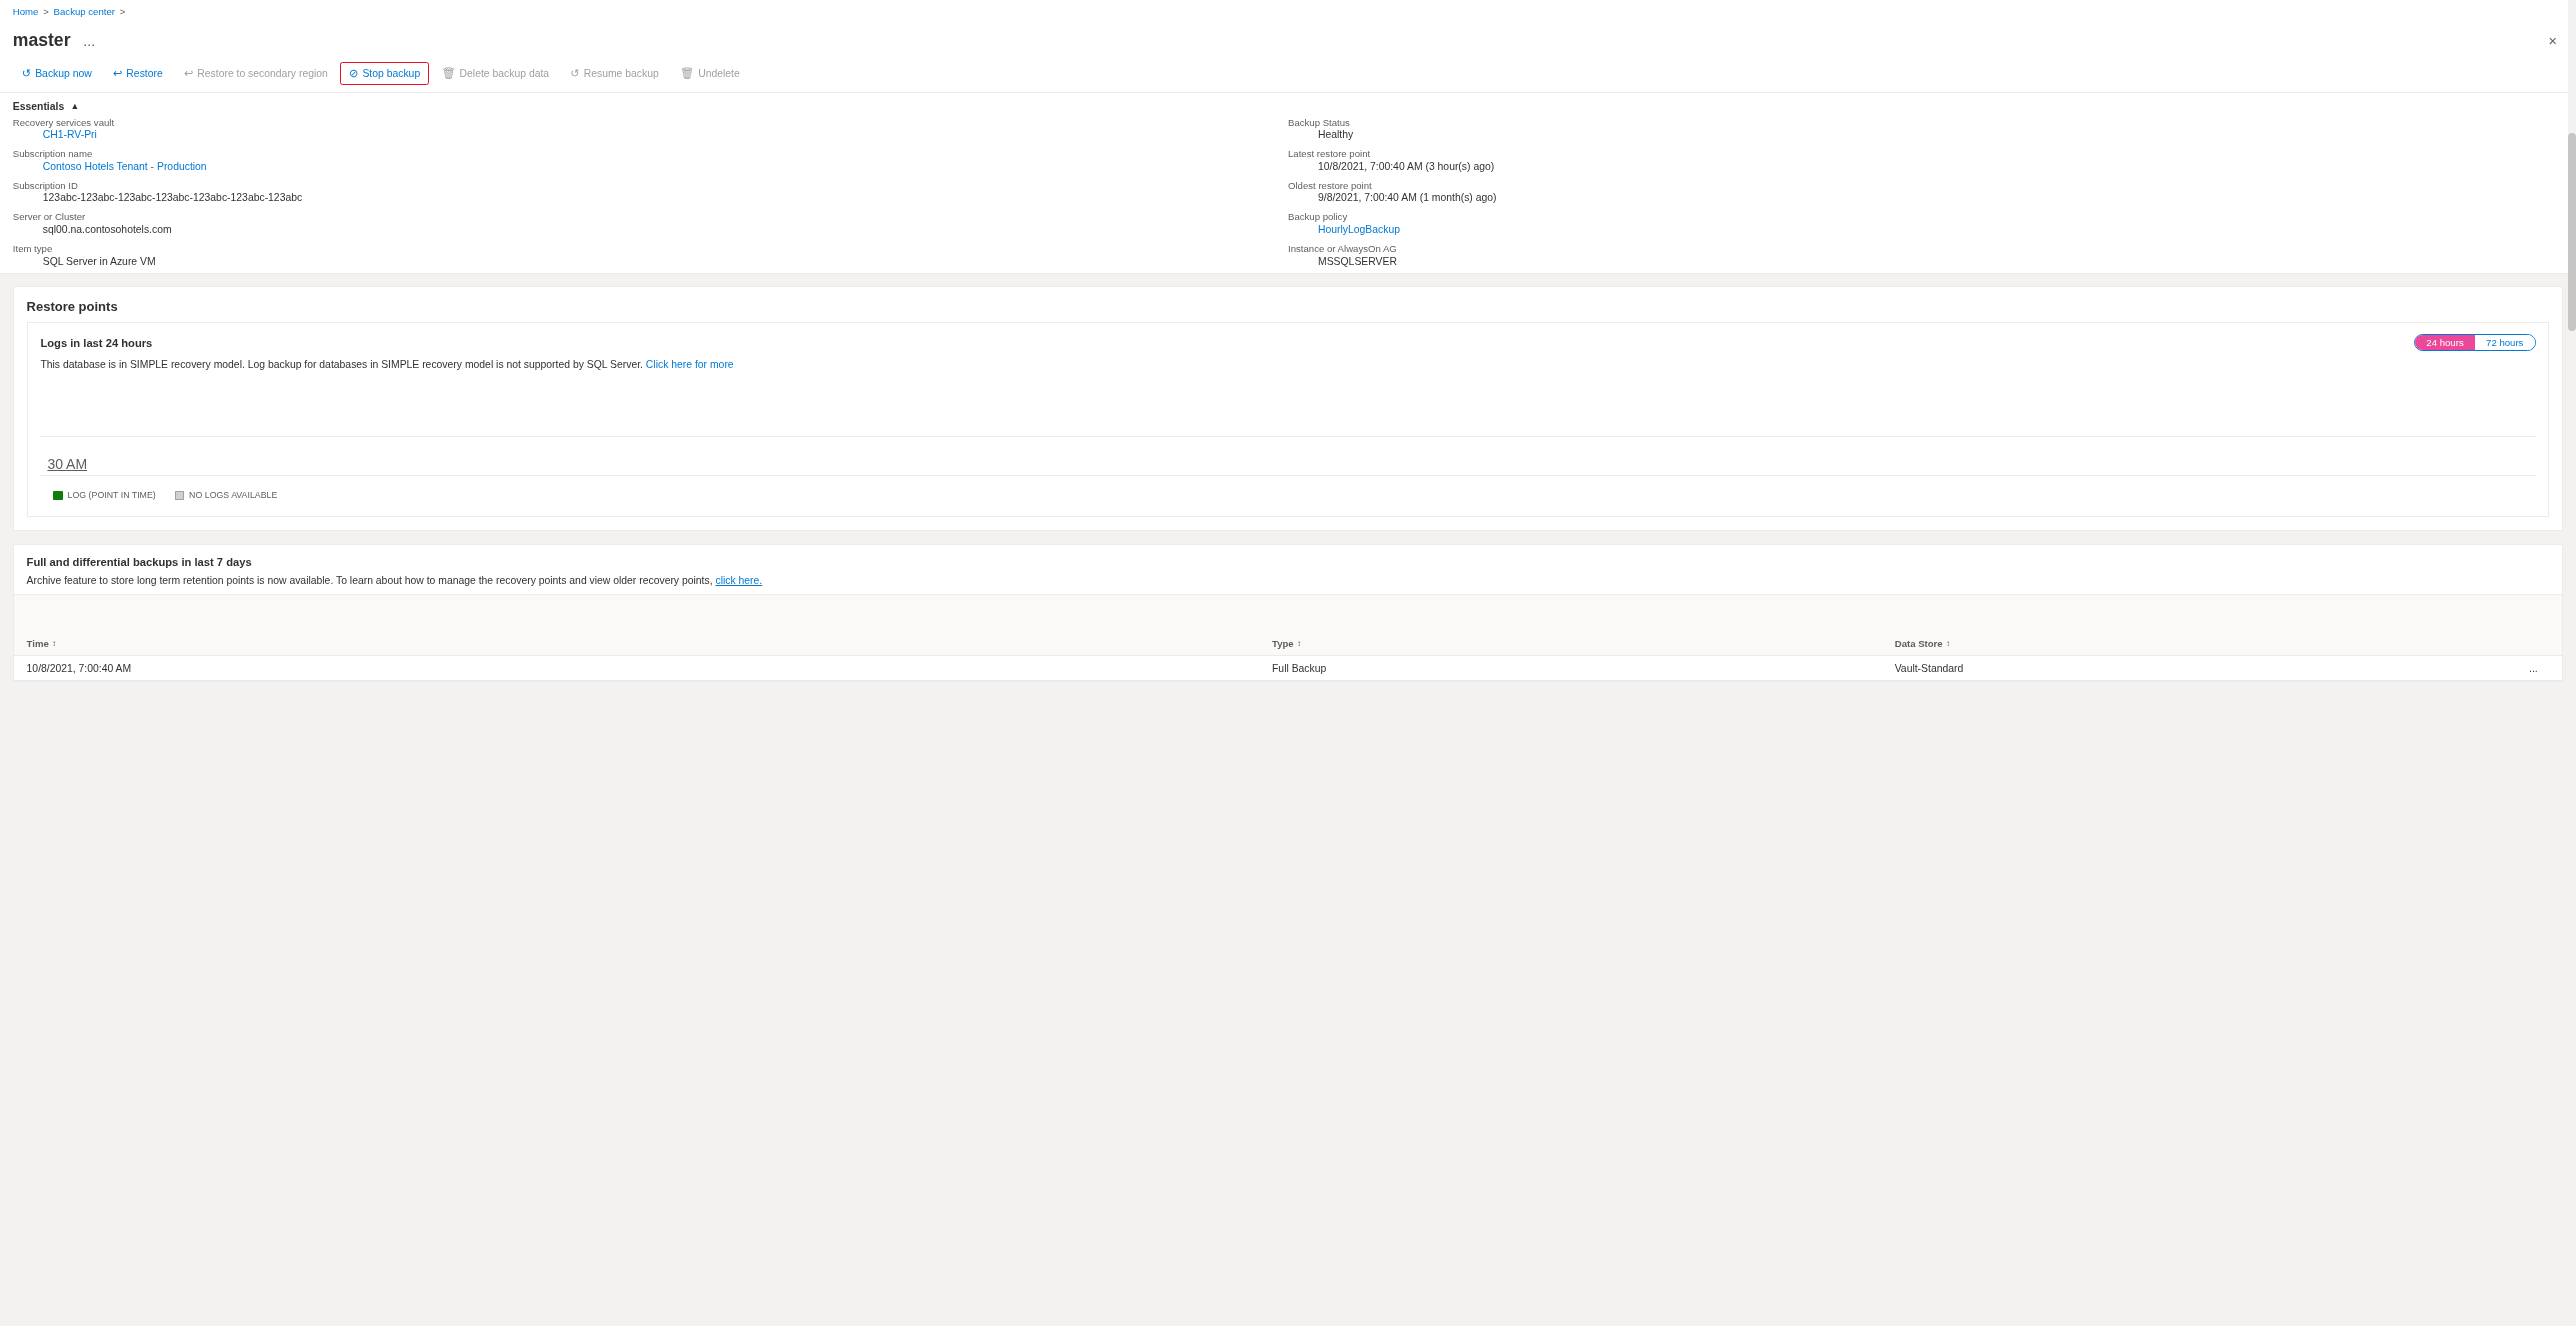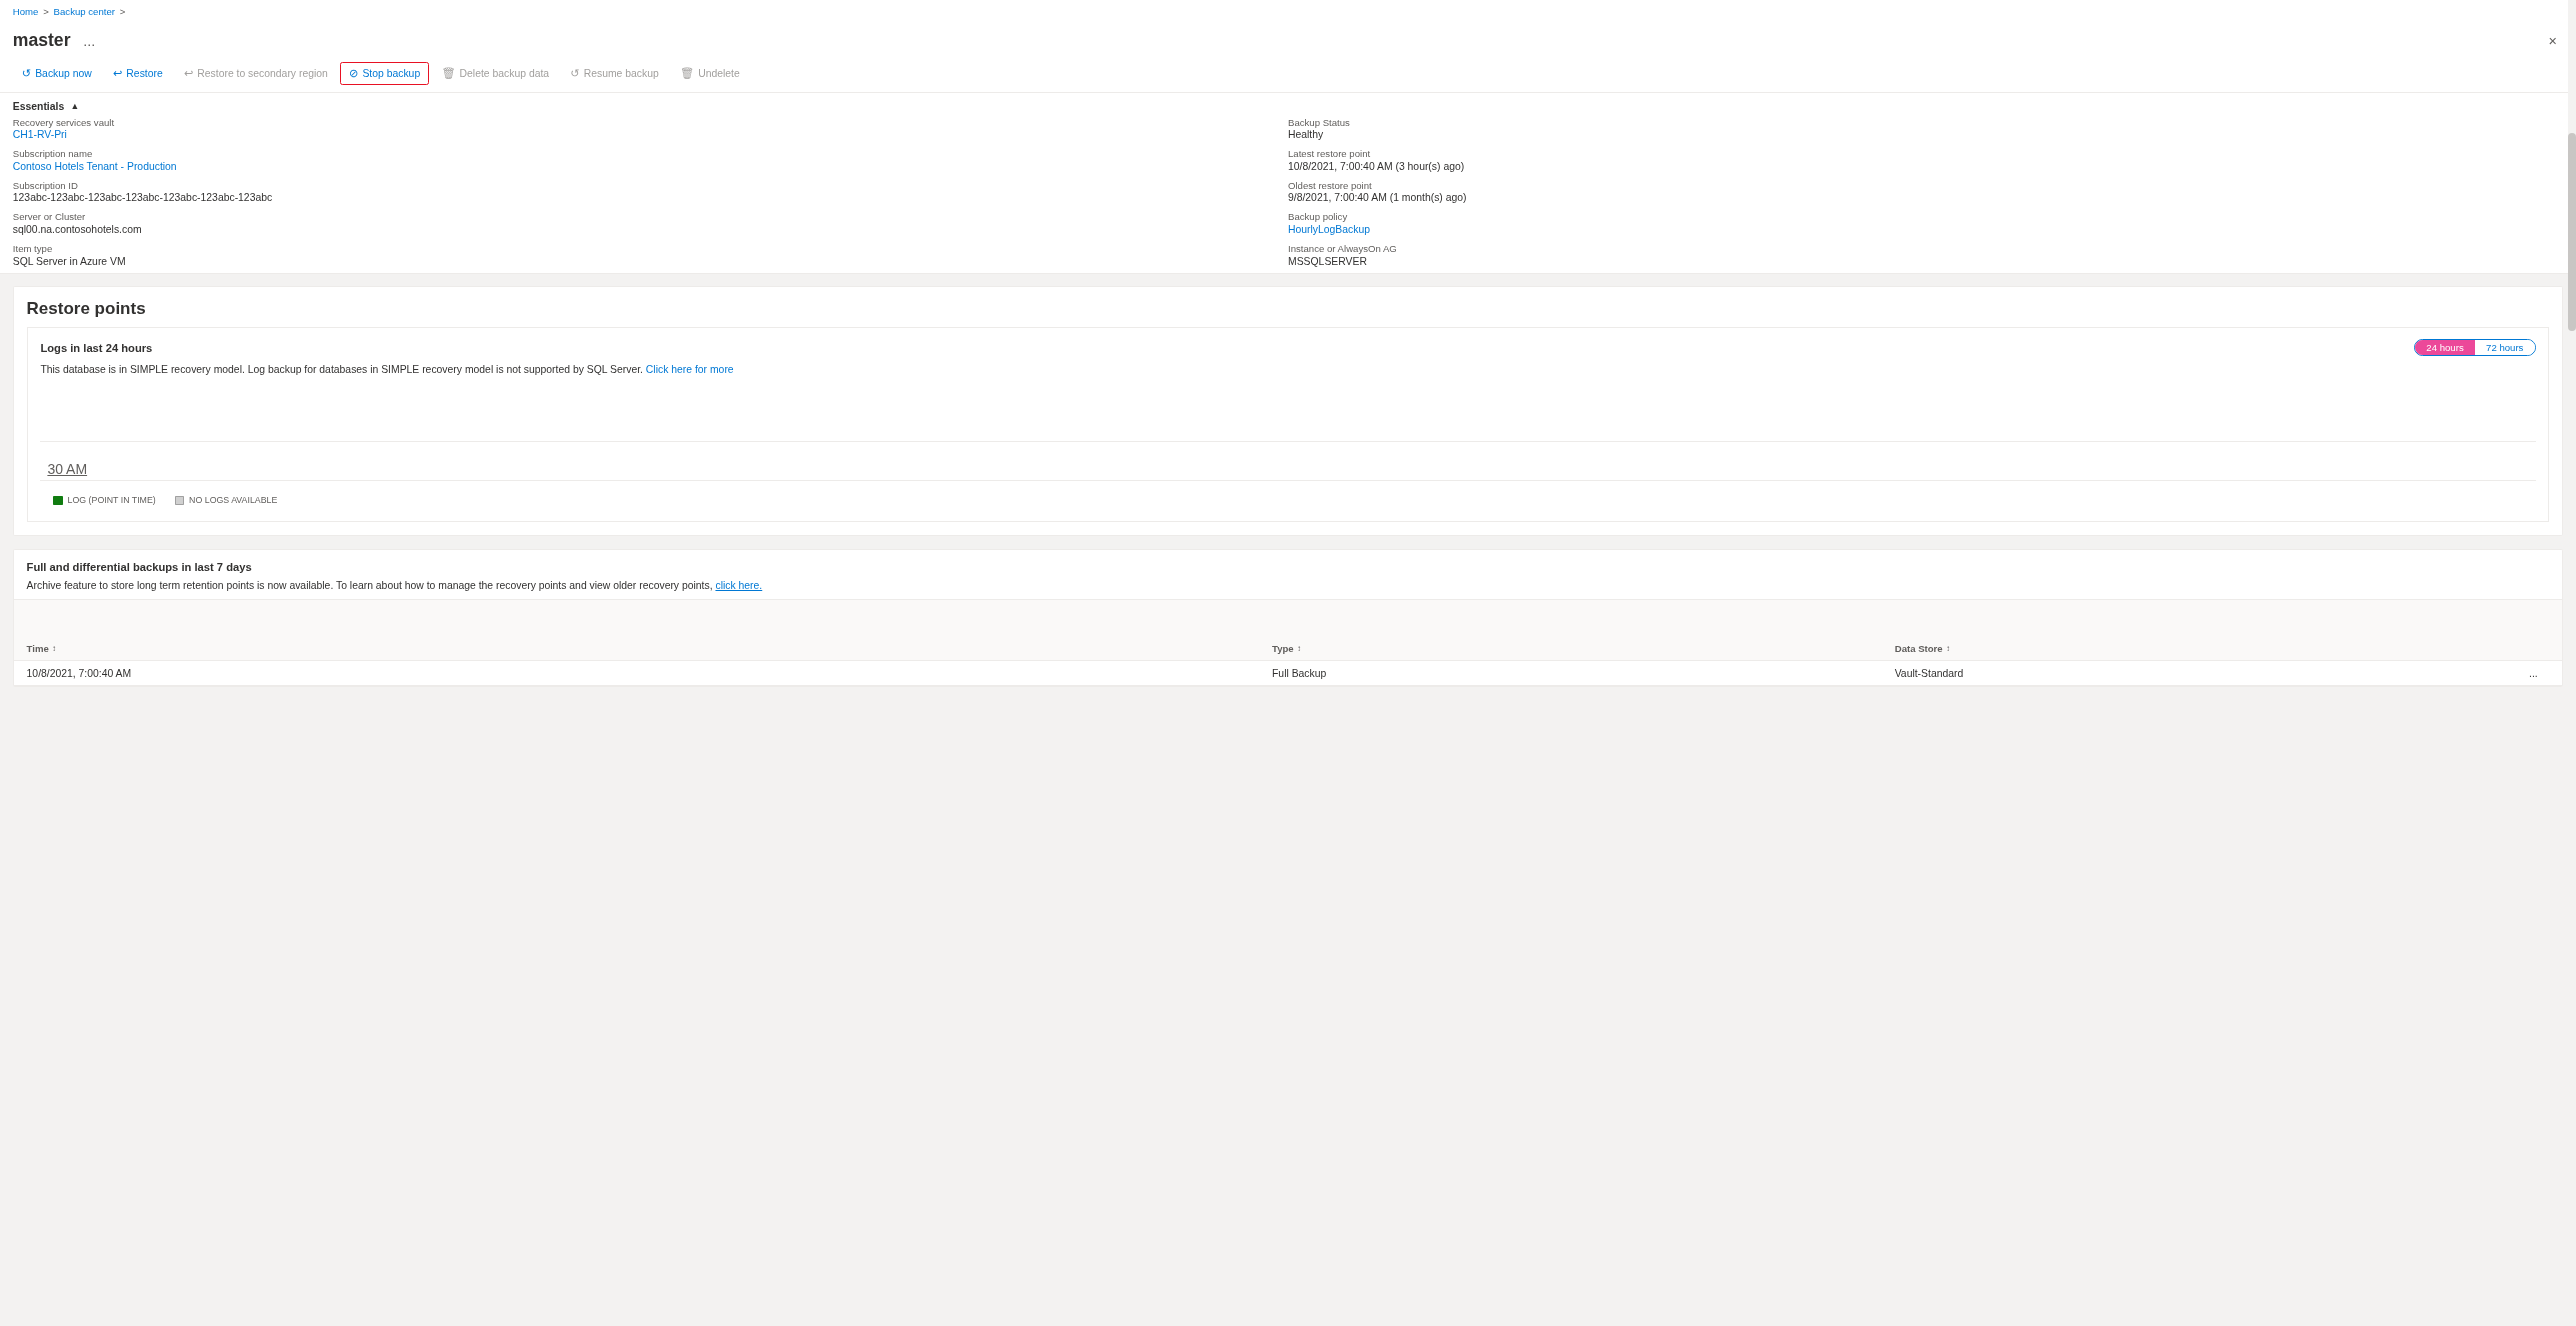--- a/index.html
+++ b/index.html
@@ -19,27 +19,27 @@
     .toolbar-btn { display: flex; align-items: center; gap: 4px; background: none; border: 0.8px solid transparent; border-radius: 1.6px; padding: 4px 8px; font-size: 10.4px; color: #0078d4; cursor: pointer; white-space: nowrap; }
     .toolbar-btn.highlighted { border: 1.6px solid #e81123; color: #0078d4; border-radius: 2.4px; }
     .toolbar-btn.disabled { color: #a19f9d; cursor: default; }
 
     .essentials-section { background: #fff; padding: 0 12.8px; border-bottom: 0.8px solid #edebe9; }
     .essentials-header { display: flex; align-items: center; gap: 6.4px; padding: 8px 0 4.8px 0; font-size: 10.4px; font-weight: 600; cursor: pointer; color: #323130; }
     .essentials-grid { display: grid; grid-template-columns: 1fr 1fr; gap: 0; padding-bottom: 6px; }
     .essentials-col { display: flex; flex-direction: column; gap: 8px; }
     .field-group { display: flex; flex-direction: column; gap: 1.6px; }
     .field-label { font-size: 9.6px; color: #605e5c; }
-    .field-value { font-size: 10.4px; color: #323130; }
+    .field-value { font-size: 10.4px; color: #323130; margin-left: 30px; }
     .field-value.link { color: #0078d4; cursor: pointer; text-decoration: none; }
 
     .main-content { background: #f3f2f1; padding: 12.8px; display: flex; flex-direction: column; gap: 12.8px; }
 
     .card { background: #fff; border: 0.8px solid #edebe9; border-radius: 1.6px; }
-    .card-header { padding: 11.2px 12.8px 8px 12.8px; font-size: 17px; font-weight: 600; color: #323130; }
+    .card-header { padding: 11.2px 12.8px 8px 12.8px; font-size: 13px; font-weight: 600; color: #323130; }
 
     .restore-points-card { }
     .rp-inner { margin: 0 12.8px 12.8px 12.8px; background: #fff; border: 0.8px solid #edebe9; border-radius: 0; }
 
     .logs-header { display: flex; align-items: center; justify-content: space-between; padding: 11.2px 12.8px 8px 12.8px; }
     .logs-title { font-size: 11.2px; font-weight: 600; }
     .time-toggle { display: flex; border-radius: 16px; overflow: hidden; border: 1.6px solid #0078d4; }
     .time-btn { padding: 2.4px 11.2px; font-size: 9.6px; border: none; cursor: pointer; background: #fff; color: #0078d4; }
     .time-btn.active { background: #ec4899; color: #fff; }
 

